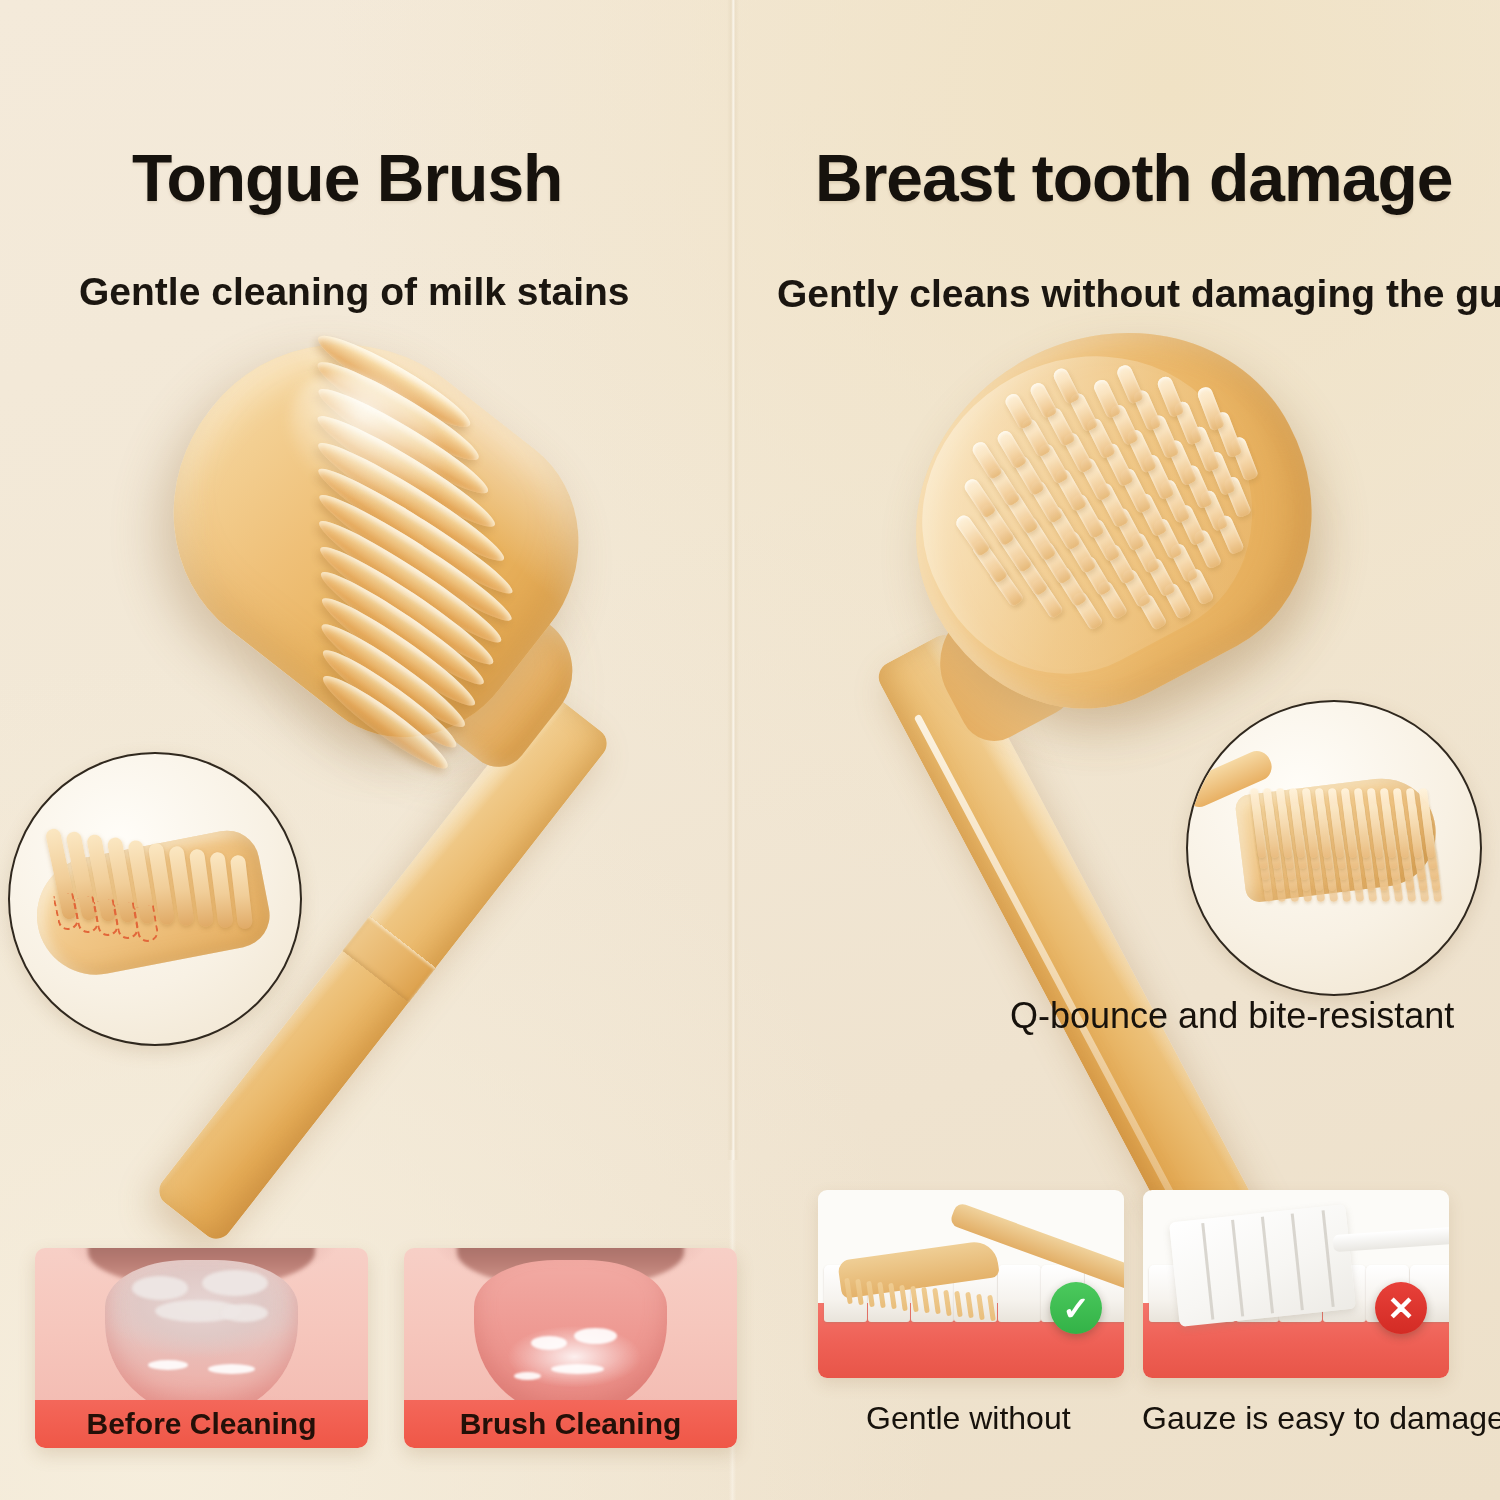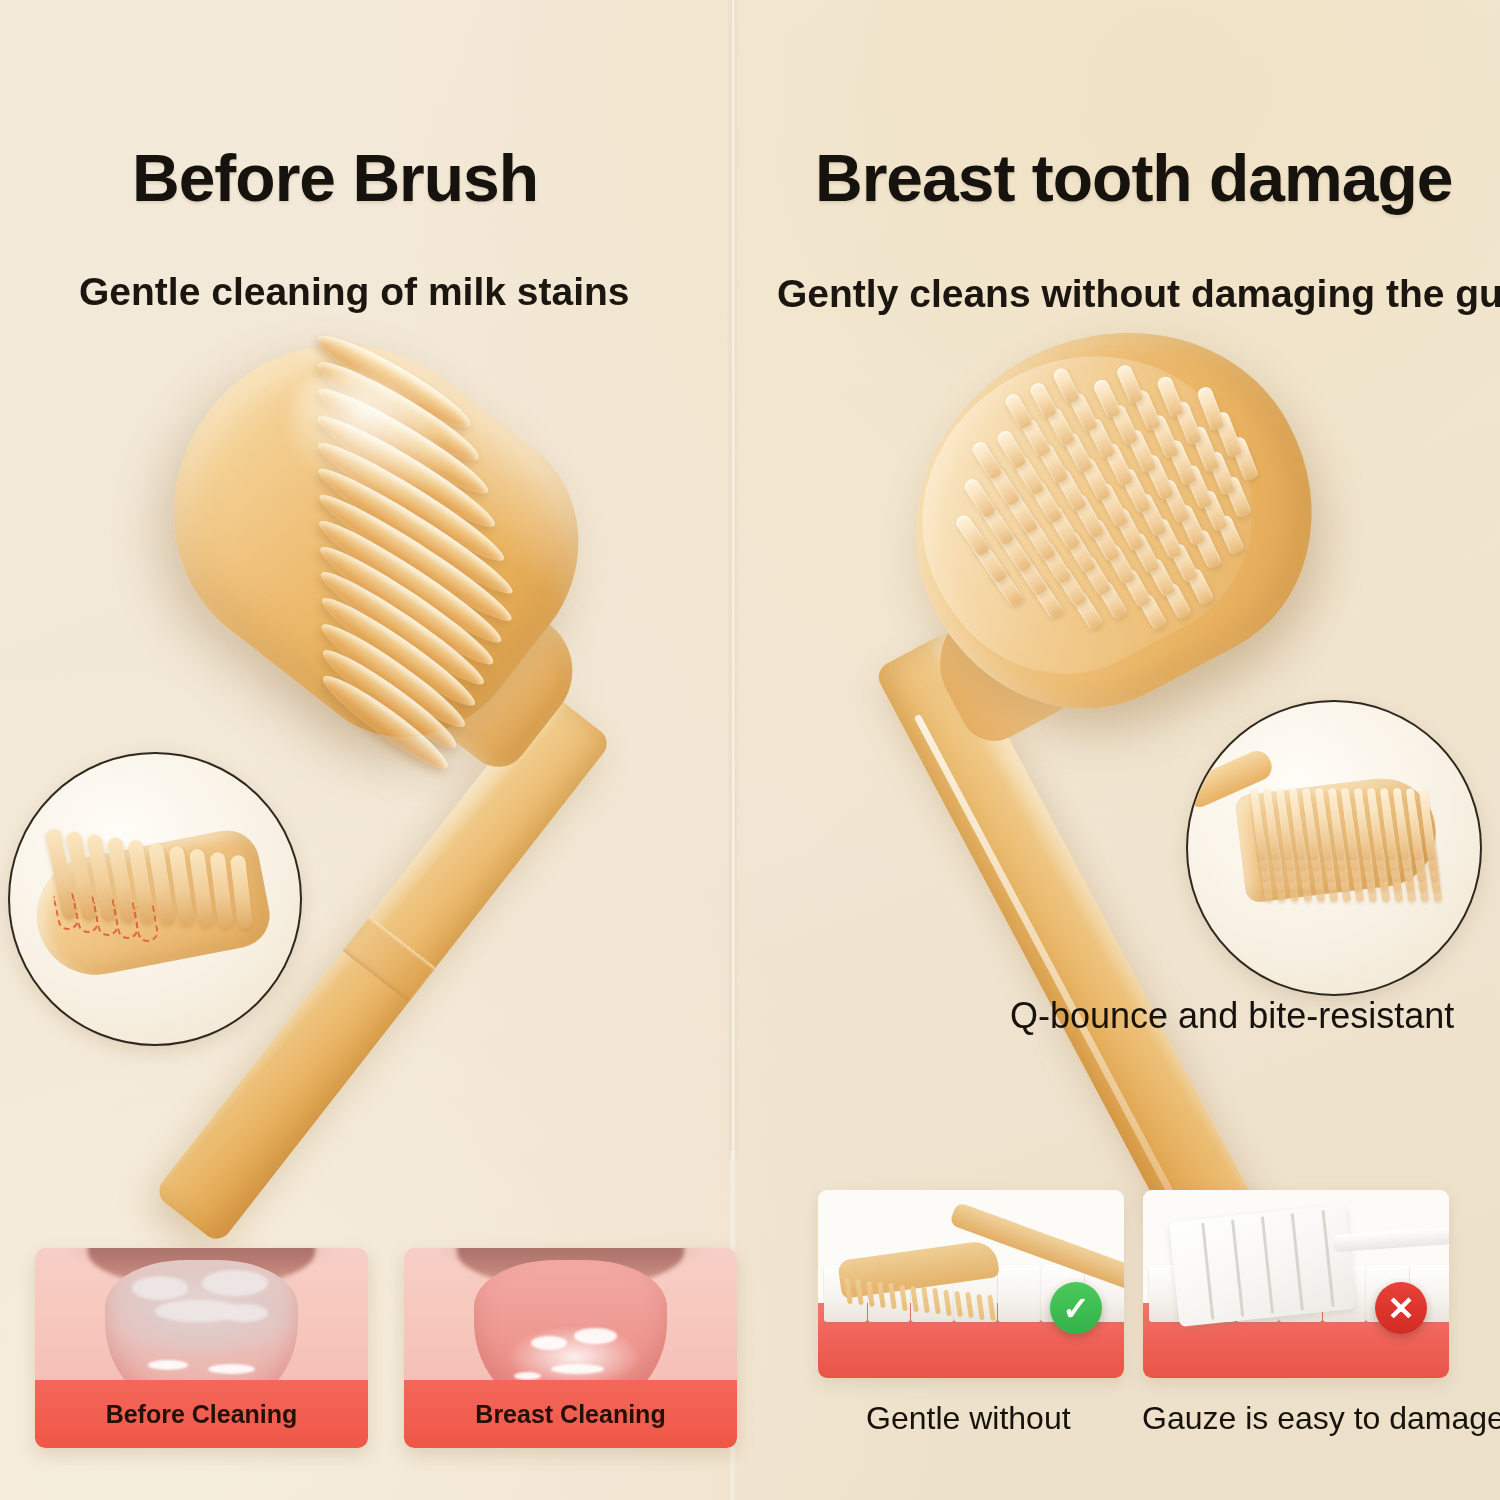--- a/index.html
+++ b/index.html
@@ -223,24 +223,24 @@
   }
   .tongue.after{
     background:
       radial-gradient(ellipse 56% 32% at 52% 62%, rgba(255,255,255,.85) 0%, rgba(255,255,255,0) 62%),
       linear-gradient(180deg,#F2ABA4 0%,#EE9A93 45%,#E98881 100%);
     box-shadow:inset 0 -14px 22px rgba(206,106,99,.45);
   }
   .coat{position:absolute;border-radius:50%;background:rgba(238,231,229,.92);filter:blur(1.5px);}
   .gloss{position:absolute;border-radius:50%;background:rgba(255,255,255,.9);filter:blur(1.2px);}
   .label-bar{
-    position:absolute;left:0;bottom:0;width:100%;height:68px;
+    position:absolute;left:0;bottom:0;width:100%;height:48px;
     background:linear-gradient(180deg,#F4675A 0%,#EF5747 100%);
     display:flex;align-items:center;justify-content:center;
-    color:#241008;font-size:25px;font-weight:bold;
+    color:#241008;font-size:30px;font-weight:bold;
     border-radius:0 0 10px 10px;
   }
 
   
   .ctile{position:absolute;background:#FCFBF8;border-radius:9px;overflow:hidden;
          box-shadow:0 6px 16px rgba(140,105,60,.16);}
   #ctile-good{left:818px;top:1190px;width:306px;height:188px;}
   #ctile-bad {left:1143px;top:1190px;width:306px;height:188px;}
   .gumrow{
     position:absolute;left:0;bottom:0;width:100%;height:40%;
@@ -294,21 +294,21 @@
   #ccap-bad{left:1115px;margin-left:27px;}
 </style>
 </head>
 <body>
 
 <div class="stage">
 
   <div class="seam"></div>
   <div class="seam-bot"></div>
 
-  <div class="h-title" id="title-left">Before Brush</div>
+  <div class="h-title" id="title-left">Tongue Brush</div>
   <div class="h-sub" id="sub-left">Gentle cleaning of milk stains</div>
   <div class="h-title" id="title-right">Breast tooth damage</div>
   <div class="h-sub" id="sub-right">Gently cleans without damaging the gums</div>
 
   <div class="prod-left">
     <div class="sh-left"></div>
     <div class="handle-left">
       <div class="handle-left-band"></div>
     </div>
     <div class="neck-left"></div>
@@ -536,21 +536,21 @@
 
   <div class="tile" id="tile-after">
     <div class="mouth">
       <div class="lip-top"></div>
       <div class="tongue after"></div>
       <div class="gloss" style="left:38%;top:44%;width:11%;height:7%;"></div>
       <div class="gloss" style="left:51%;top:40%;width:13%;height:8%;"></div>
       <div class="gloss" style="left:44%;top:58%;width:16%;height:5%;"></div>
       <div class="gloss" style="left:33%;top:62%;width:8%;height:4%;"></div>
     </div>
-    <div class="label-bar">Breast Cleaning</div>
+    <div class="label-bar">Brush Cleaning</div>
   </div>
 
   <div class="ctile" id="ctile-good">
     <div class="gumrow"></div>
     <div id="teeth-good">
         <div class="tooth" style="left: 2%;"></div>
         <div class="tooth" style="left: 16.2%;"></div>
         <div class="tooth" style="left: 30.4%;"></div>
         <div class="tooth" style="left: 44.6%;"></div>
         <div class="tooth" style="left: 58.8%;"></div>

